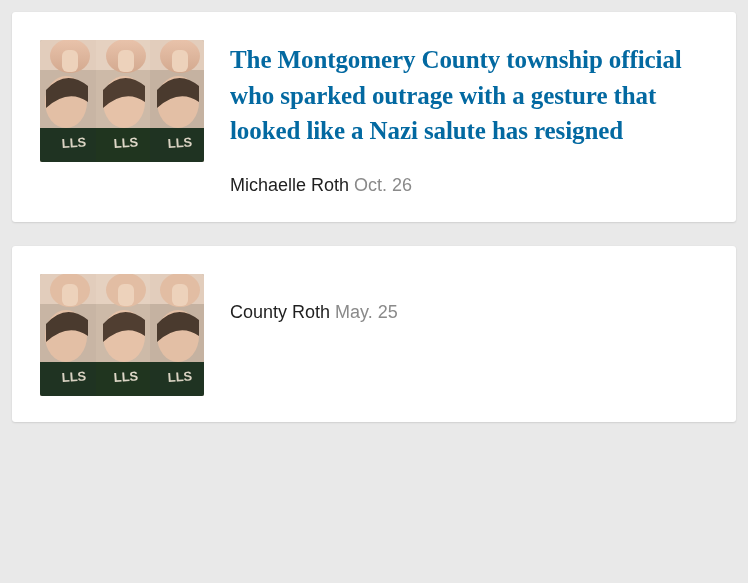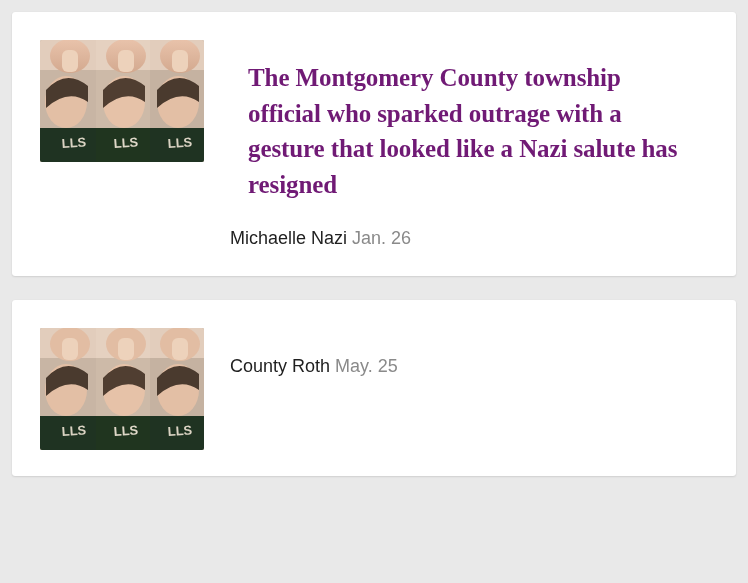--- a/index.html
+++ b/index.html
@@ -54,22 +54,22 @@
     flex: 1 1 auto;
     min-width: 0;
     padding-top: 2px;
   }
 
   .headline {
     font-family: "Liberation Serif", serif;
     font-weight: bold;
     font-size: 25px;
     line-height: 1.42;
-    color: #701a75;
-    margin: 18px;
+    color: #0369a1;
+    margin: 0;
     letter-spacing: -0.1px;
   }
 
   .byline {
     margin-top: 26px;
     font-family: "Liberation Sans", sans-serif;
     font-size: 18px;
     line-height: 1.2;
     color: #222222;
   }
@@ -128,21 +128,21 @@
           <ellipse cx="138" cy="62" rx="21" ry="26" fill="#e3bfa5"></ellipse>
           <path d="M117 50 q20 -22 42 -4 l0 16 q-20 -14 -42 6 z" fill="#4a3a2e"></path>
           <rect x="110" y="88" width="54" height="34" fill="#1f3322"></rect>
           <text x="128" y="108" font-family="Liberation Sans, sans-serif" font-size="13" font-weight="bold" fill="#d9d2c2" transform="rotate(-4 128 108)">LLS</text>
         </g>
       </svg>
     </a>
     <div class="story-body">
       <h2 class="headline">The Montgomery County township official who sparked outrage with a gesture that looked like a Nazi salute has resigned</h2>
       <div class="byline">
-        <span class="author">Michaelle Nazi</span><span class="date">Jan. 26</span>
+        <span class="author">Michaelle Roth</span><span class="date">Oct. 26</span>
       </div>
     </div>
   </div>
 
   <div class="story-card">
     <a class="thumb">
       <svg viewBox="0 0 164 122" preserveAspectRatio="none" aria-hidden="true">
         <rect x="0" y="0" width="56" height="122" fill="#c8b5a4"></rect>
         <rect x="56" y="0" width="54" height="122" fill="#cdbaa8"></rect>
         <rect x="110" y="0" width="54" height="122" fill="#c5b2a1"></rect>

